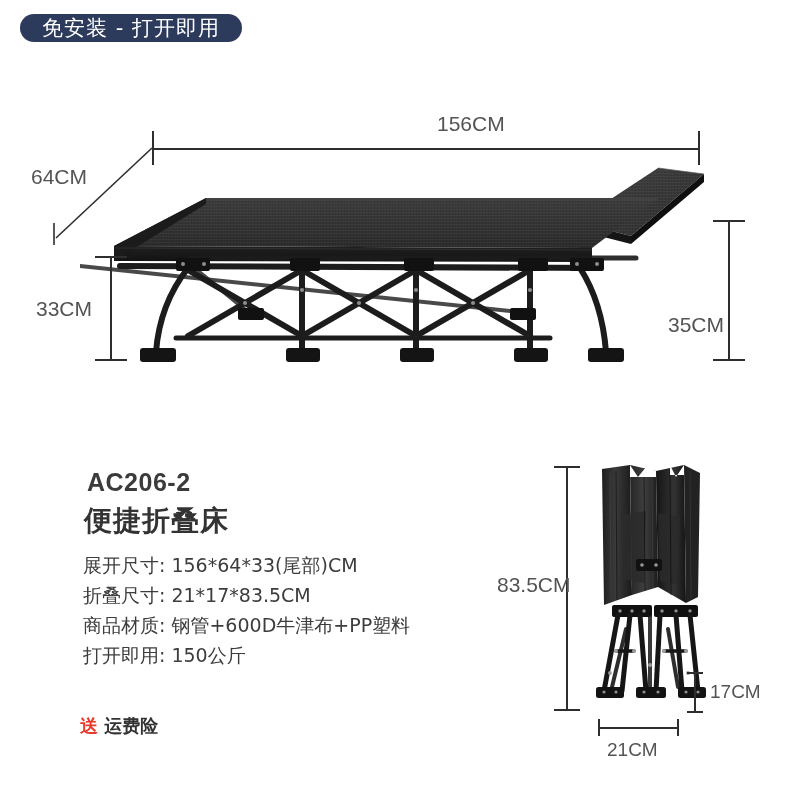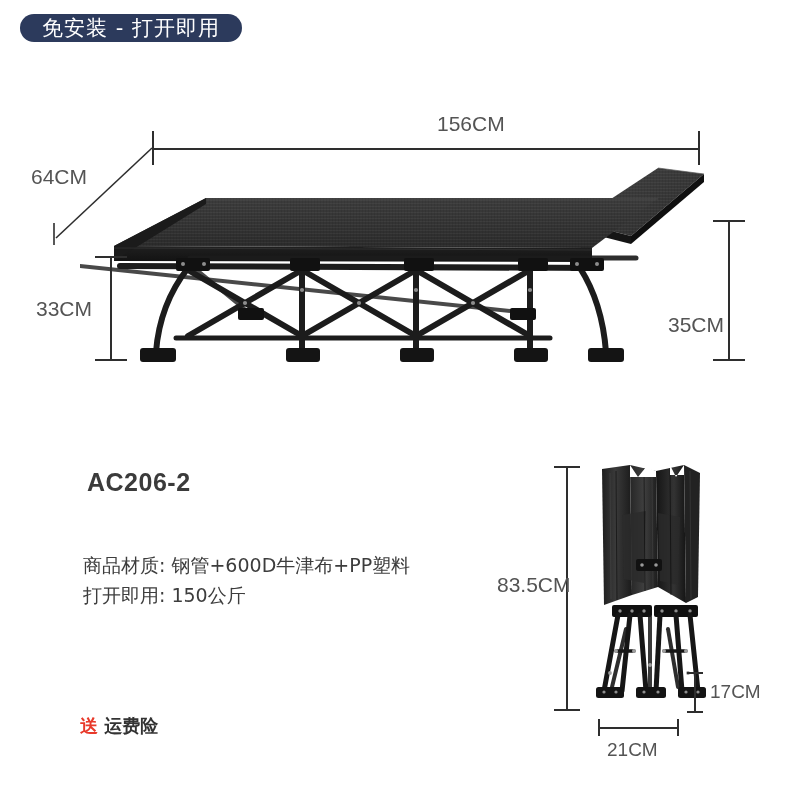--- a/index.html
+++ b/index.html
@@ -170,22 +170,25 @@
   <div class="dimline" style="left:95px;top:256px;width:32px;height:1.6px;"></div>
   <div class="dimline" style="left:95px;top:359px;width:32px;height:1.6px;"></div>
   <div class="dlabel" style="left:36px;top:297px;">33CM</div>
 
   <div class="dimline" style="left:728px;top:220px;width:1.6px;height:140px;"></div>
   <div class="dimline" style="left:713px;top:220px;width:32px;height:1.6px;"></div>
   <div class="dimline" style="left:713px;top:359px;width:32px;height:1.6px;"></div>
   <div class="dlabel" style="left:668px;top:295px;margin-top:18px;">35CM</div>
 
   <div class="model">AC206-2</div>
+  <div class="pname">便捷折叠床</div>
 
   <div class="specs">
+    <div class="specline">展开尺寸: 156*64*33(尾部)CM</div>
+    <div class="specline">折叠尺寸: 21*17*83.5CM</div>
     <div class="specline">商品材质: 钢管+600D牛津布+PP塑料</div>
     <div class="specline">打开即用: 150公斤</div>
   </div>
 
   <div class="gift">
     <span class="hl">送</span><span> 运费险</span>
   </div>
 
   <div id="foldwrap">
     <svg width="180" height="260" viewBox="0 0 180 260">

